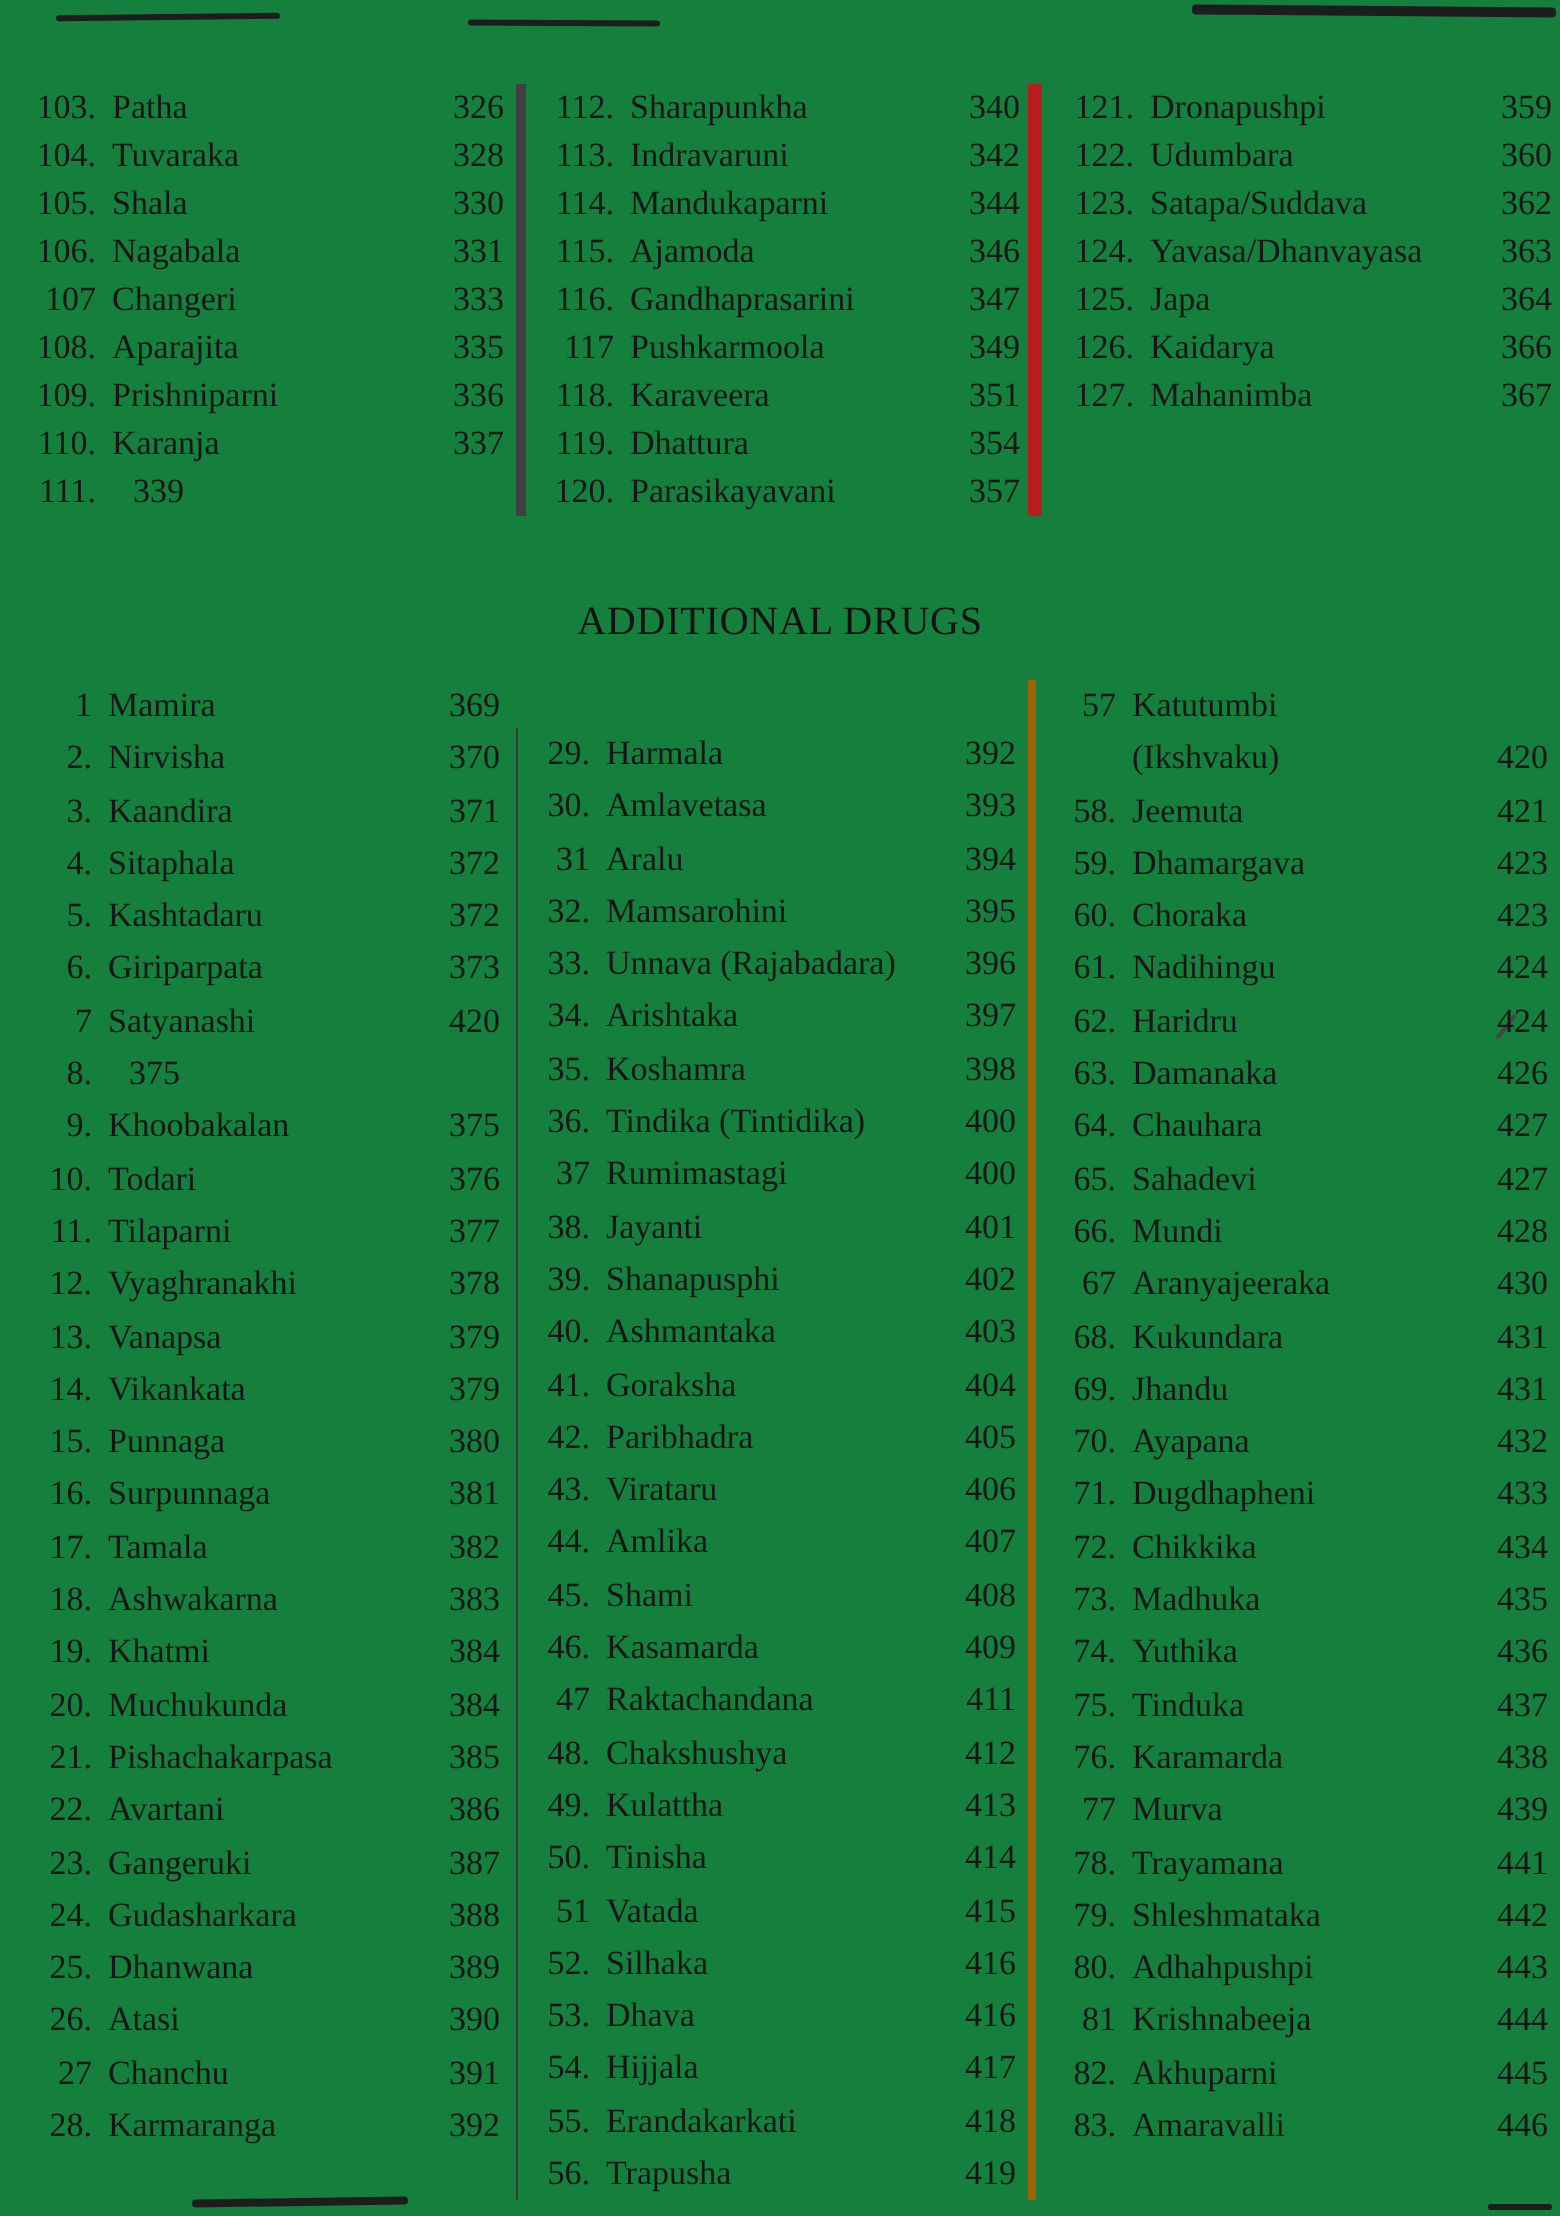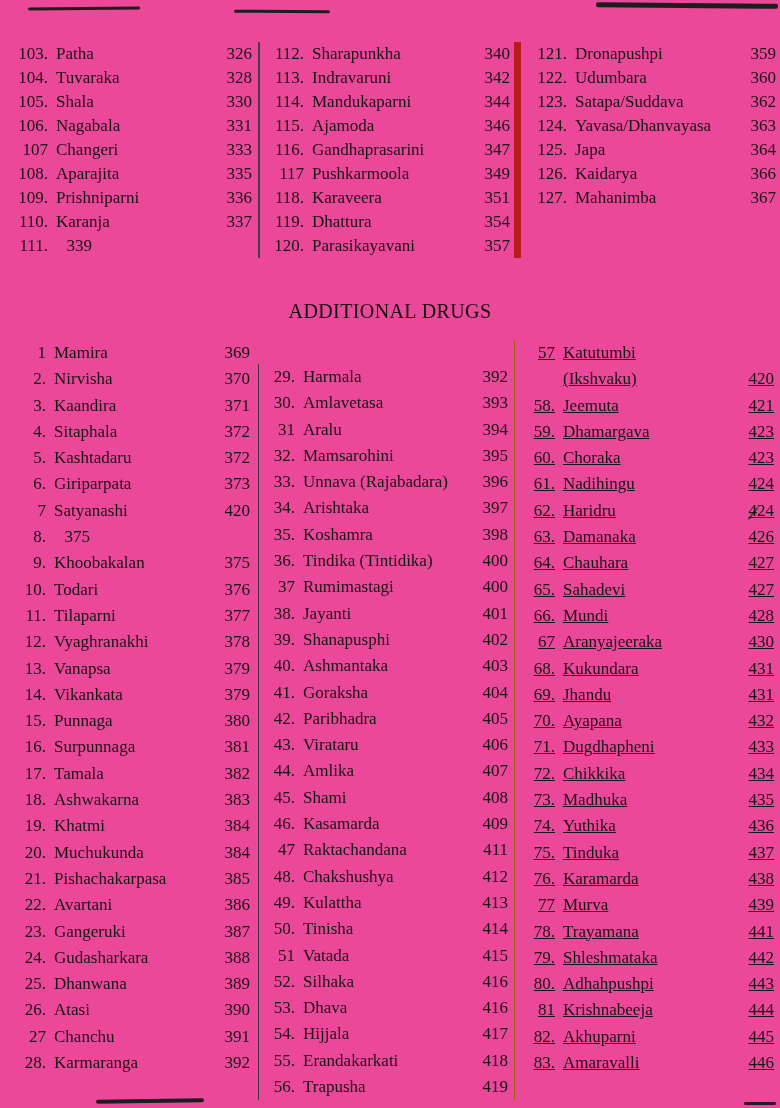--- a/index.html
+++ b/index.html
@@ -1,40 +1,40 @@
 <!DOCTYPE html>
 <html><head>
 <meta charset="utf-8">
 <style>
   html, body { margin: 0; padding: 0; background: #e9e7e2; }
   .page {
     position: relative;
     width: 780px;
     height: 1108px;
     margin: 0 auto;
-    background: #ec4899;
+    background: #15803d;
     font-family: "Liberation Serif", serif;
     color: #161616;
     overflow: hidden;
   }
   .section {
     position: absolute;
     left: 6px;
     right: 2px;
     display: flex;
   }
   .sec-top { top: 36px; padding: 6px 0 10px 0; }
   .sec-bottom { top: 336px; padding: 4px 0 8px 0; }
   .col { box-sizing: border-box; }
   .sec-top .col1 { width: 252px; padding-left: 6px; padding-right: 6px; }
-  .sec-top .col2 { width: 256px; padding-left: 8px; padding-right: 4px; border-left: 2px solid #404040; }
+  .sec-top .col2 { width: 256px; padding-left: 8px; padding-right: 4px; border-left: 5px solid #404040; }
   .sec-top .col3 { width: 264px; padding-left: 10px; padding-right: 2px; border-left: 7px solid #b91c1c; }
   .sec-bottom .col1 { width: 252px; padding-left: 12px; padding-right: 8px; }
   .sec-bottom .col2 { width: 256px; padding-left: 8px; padding-right: 6px; border-left: 1px solid #3a3a3a; margin-top: 24px; }
-  .sec-bottom .col3 { width: 264px; padding-left: 12px; padding-right: 4px; border-left: 1px solid #a16207; text-decoration: underline; }
+  .sec-bottom .col3 { width: 264px; padding-left: 12px; padding-right: 4px; border-left: 4px solid #a16207; }
   .row {
     display: flex;
     align-items: baseline;
     font-size: 17px;
     white-space: nowrap;
   }
   .sec-top .row { height: 24px; line-height: 24px; }
   .sec-bottom .row { height: 26.3px; line-height: 26.3px; }
   .num {
     flex: 0 0 auto;

